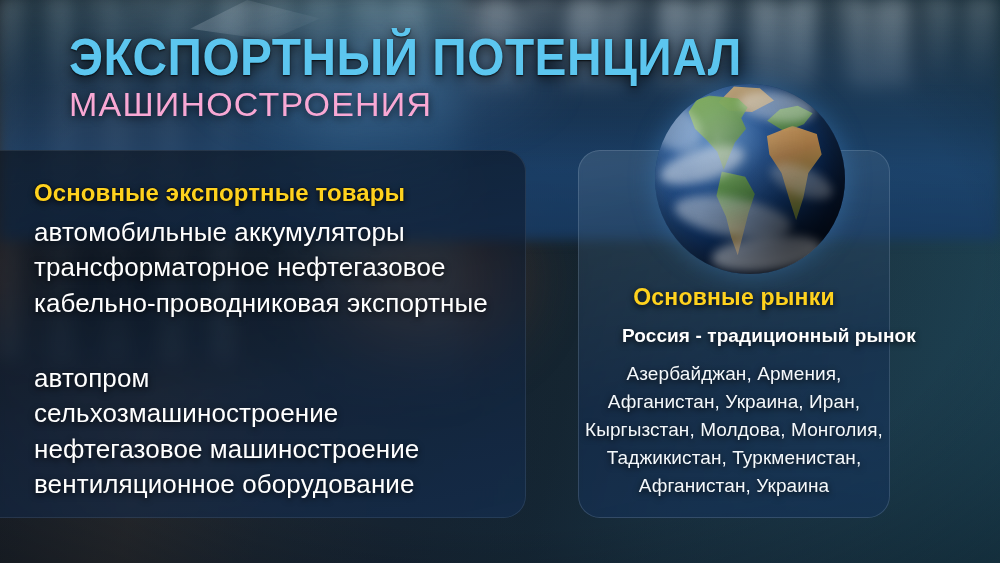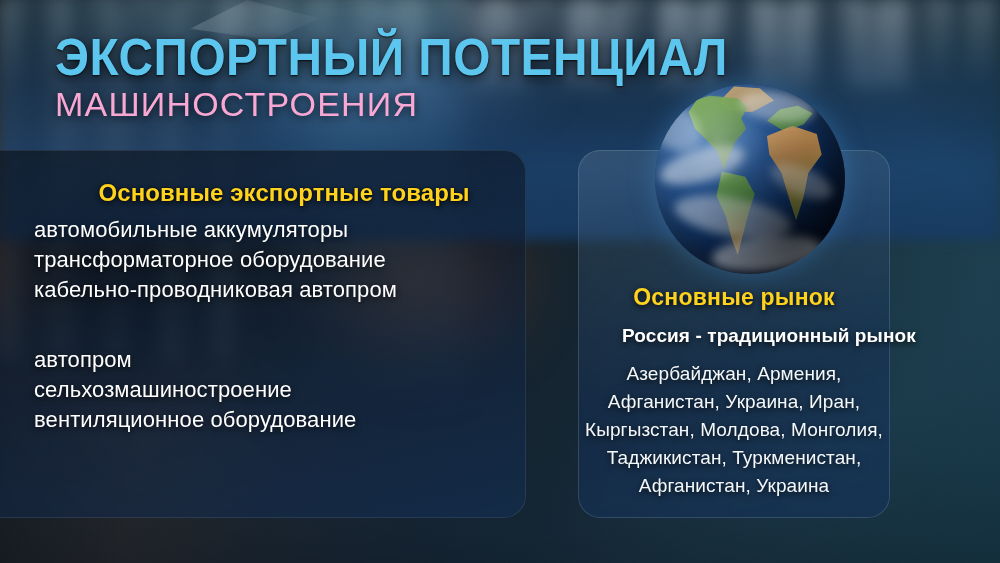--- a/index.html
+++ b/index.html
@@ -129,21 +129,21 @@
     opacity: .55;
   }
   .bg-vignette {
     background: radial-gradient(ellipse 92% 92% at 50% 46%, rgba(0,0,0,0) 52%, rgba(0,0,0,0.52) 100%);
   }
   .bg-tone {
     background: linear-gradient(180deg, rgba(10,26,42,0.16) 0%, rgba(10,26,42,0.06) 40%, rgba(14,40,70,0.22) 100%);
   }
 
   
-  .title-block { position: absolute; left: 55px; top: 32px; z-index: 6; }
+  .title-block { position: absolute; left: 69px; top: 32px; z-index: 6; }
   .title-main {
     font-size: 52px;
     line-height: 0.98;
     font-weight: 700;
     letter-spacing: 0.5px;
     color: #5cc6ef;
     transform: scaleX(0.92);
     transform-origin: left center;
     text-shadow: 0 3px 12px rgba(0,0,0,0.72), 0 1px 2px rgba(0,0,0,0.8);
     white-space: nowrap;
@@ -199,26 +199,25 @@
     width: 500px;
     z-index: 7;
   }
   .gold-head {
     color: #ffd21e;
     font-weight: 700;
     font-size: 24px;
     line-height: 1.25;
     letter-spacing: 0.1px;
     text-shadow: 0 2px 6px rgba(0,0,0,0.85), 0 0 2px rgba(0,0,0,0.9);
-    text-align: center;
   }
   .item-list { margin-top: 7px; }
   .item {
     color: #ffffff;
-    font-size: 22px;
+    font-size: 26px;
     line-height: 1.36;
     font-weight: 400;
     letter-spacing: 0.1px;
     text-shadow: 0 2px 6px rgba(0,0,0,0.8);
     white-space: nowrap;
   }
   .section-gap { height: 33px; }
 
   
   .globe-wrap {
@@ -360,29 +359,30 @@
   </div>
 
   <div class="panel panel-left"></div>
   <div class="panel panel-right"></div>
 
   <div class="left-content">
 
     <div class="gold-head">Основные экспортные товары</div>
     <div class="item-list">
       <div class="item">автомобильные аккумуляторы</div>
-      <div class="item">трансформаторное оборудование</div>
-      <div class="item">кабельно-проводниковая автопром</div>
+      <div class="item">трансформаторное нефтегазовое</div>
+      <div class="item">кабельно-проводниковая экспортные</div>
     </div>
 
     <div class="section-gap"></div>
 
     <div class="item-list">
       <div class="item">автопром</div>
       <div class="item">сельхозмашиностроение</div>
+      <div class="item">нефтегазовое машиностроение</div>
       <div class="item">вентиляционное оборудование</div>
     </div>
   </div>
 
   <div class="globe-wrap">
     <div class="globe">
       <div class="land land-na-arctic"></div>
       <div class="land land-na"></div>
       <div class="land land-sa"></div>
       <div class="land land-eu"></div>
@@ -391,21 +391,21 @@
       <div class="cloud c2"></div>
       <div class="cloud c3"></div>
       <div class="cloud c4"></div>
       <div class="cloud c5"></div>
       <div class="cloud c6"></div>
       <div class="globe-shade"></div>
     </div>
   </div>
 
   <div class="right-content">
-    <div class="markets-head">Основные рынок</div>
+    <div class="markets-head">Основные рынки</div>
     <div class="markets-sub">Россия - традиционный рынок</div>
     <div class="markets-list">
       <div class="markets-line">Азербайджан, Армения,</div>
       <div class="markets-line">Афганистан, Украина, Иран,</div>
       <div class="markets-line">Кыргызстан, Молдова, Монголия,</div>
       <div class="markets-line">Таджикистан, Туркменистан,</div>
       <div class="markets-line">Афганистан, Украина</div>
     </div>
   </div>
 

